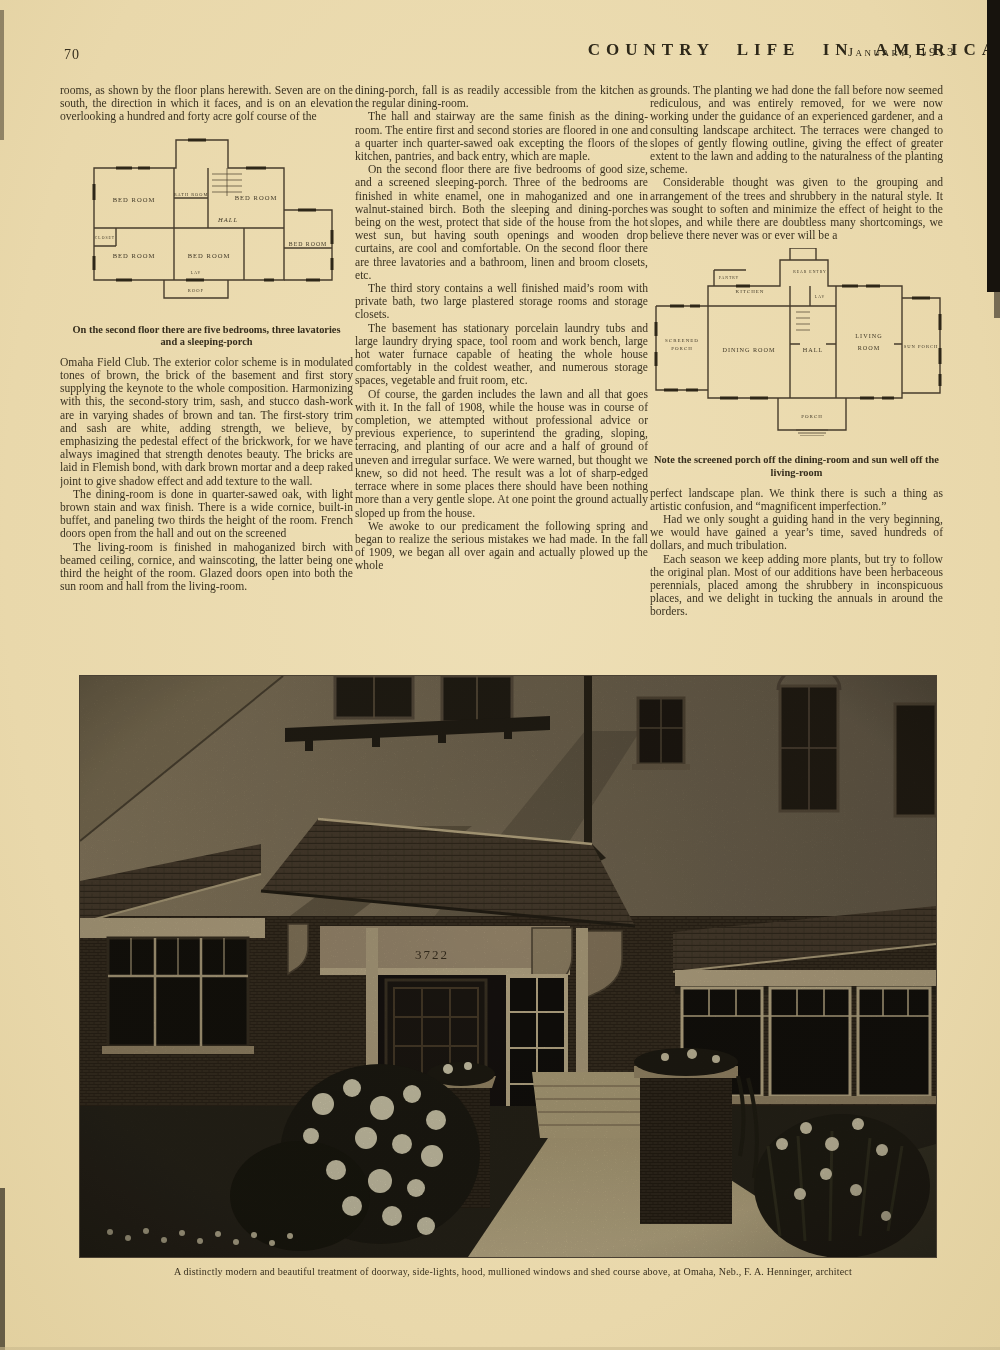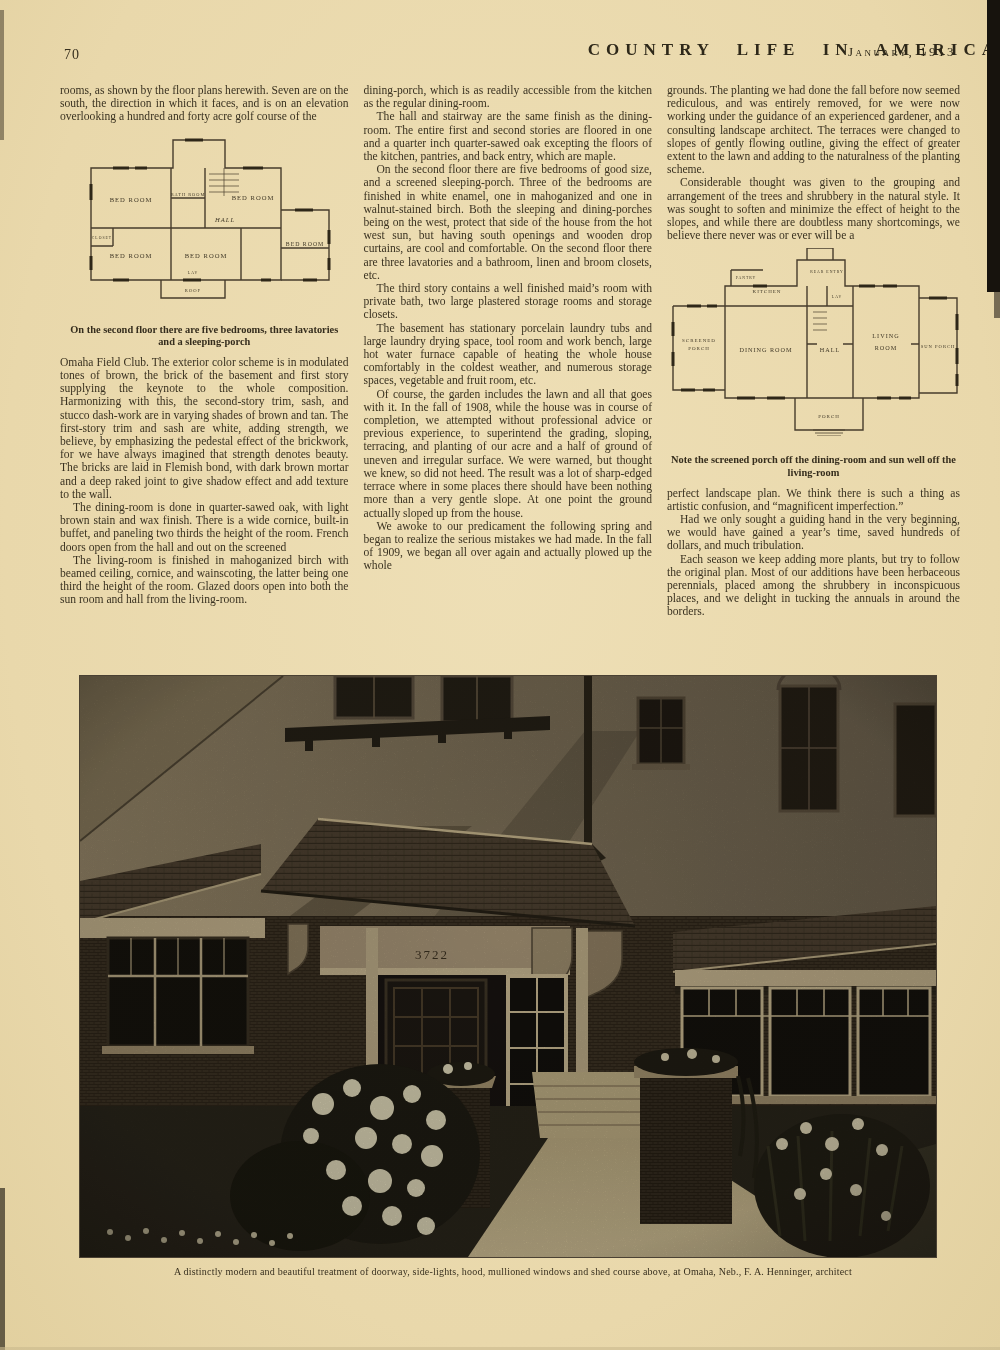--- a/index.html
+++ b/index.html
@@ -7,21 +7,21 @@
        font-family:"Liberation Serif", serif;color:#38301f;}
   .page{position:absolute;inset:0;background:
         radial-gradient(ellipse at 50% 40%, #eedfb6 0%, #e9d8ab 70%, #e2d09f 100%);}
   
   .pagenum{position:absolute;left:64px;top:47px;font-size:14px;letter-spacing:1px;}
   .masthead{position:absolute;left:0;right:0;top:40px;text-align:right;font-size:17px;
             font-weight:bold;letter-spacing:6px;word-spacing:12px;color:#2e2819;}
   .issuedate{position:absolute;right:44px;top:44px;font-size:13px;font-variant:small-caps;
              letter-spacing:2.5px;color:#2e2819;}
   
-  .columns{position:absolute;left:60px;top:84px;width:900px;height:578px;display:flex;gap:15px;overflow:hidden;}
+  .columns{position:absolute;left:60px;top:84px;width:900px;height:578px;display:flex;gap:2px;overflow:hidden;}
   .col{width:293px;text-align:justify;font-size:11.6px;line-height:13.2px;color:#3a3221;}
   .para{margin:0;}
   .ind{text-indent:13px;}
   .figure{margin:6px 0 3px 0;text-align:center;}
   .figure svg{display:block;margin:0 auto;}
   .figcap{font-weight:bold;font-size:10.4px;line-height:12.6px;text-align:center;
           margin:18px 4px 7px 4px;text-indent:0;color:#352d1d;}
   
   .photo-wrap{position:absolute;left:80px;top:676px;width:856px;height:581px;
               outline:1px solid #4a4133;background:#564c3c;}
@@ -83,21 +83,21 @@
         </svg>
       </div>
       <p class="figcap">On the second floor there are five bedrooms, three lavatories and a sleeping-porch</p>
 
       <p class="para">Omaha Field Club.  The exterior color scheme is in modulated tones of brown, the brick of the basement and first story supplying the keynote to the whole composition.  Harmonizing with this, the second-story trim, sash, and stucco dash-work are in varying shades of brown and tan.  The first-story trim and sash are white, adding strength, we believe, by emphasizing the pedestal effect of the brickwork, for we have always imagined that strength denotes beauty.  The bricks are laid in Flemish bond, with dark brown mortar and a deep raked joint to give shadow effect and add texture to the wall.</p>
       <p class="para ind">The dining-room is done in quarter-sawed oak, with light brown stain and wax finish.  There is a wide cornice, built-in buffet, and paneling two thirds the height of the room.  French doors open from the hall and out on the screened</p>
       <p class="para ind">The living-room is finished in mahoganized birch with beamed ceiling, cornice, and wainscoting, the latter being one third the height of the room.  Glazed doors open into both the sun room and hall from the living-room.</p>
     </div>
 
     <div class="col">
-      <p class="para">dining-porch, which is as readily accessible from the kitchen as the regular dining-room.</p>
+      <p class="para">dining-porch, fall is as readily accessible from the kitchen as the regular dining-room.</p>
       <p class="para ind">The hall and stairway are the same finish as the dining-room.  The entire first and second stories are floored in one and a quarter inch quarter-sawed oak excepting the floors of the kitchen, pantries, and back entry, which are maple.</p>
       <p class="para ind">On the second floor there are five bedrooms of good size, and a screened sleeping-porch.  Three of the bedrooms are finished in white enamel, one in mahoganized and one in walnut-stained birch.  Both the sleeping and dining-porches being on the west, protect that side of the house from the hot west sun, but having south openings and wooden drop curtains, are cool and comfortable.  On the second floor there are three lavatories and a bathroom, linen and broom closets, etc.</p>
       <p class="para ind">The third story contains a well finished maid’s room with private bath, two large plastered storage rooms and storage closets.</p>
       <p class="para ind">The basement has stationary porcelain laundry tubs and large laundry drying space, tool room and work bench, large hot water furnace capable of heating the whole house comfortably in the coldest weather, and numerous storage spaces, vegetable and fruit room, etc.</p>
       <p class="para ind">Of course, the garden includes the lawn and all that goes with it.  In the fall of 1908, while the house was in course of completion, we attempted without professional advice or previous experience, to superintend the grading, sloping, terracing, and planting of our acre and a half of ground of uneven and irregular surface.  We were warned, but thought we knew, so did not heed.  The result was a lot of sharp-edged terrace where in some places there should have been nothing more than a very gentle slope.  At one point the ground actually sloped up from the house.</p>
       <p class="para ind">We awoke to our predicament the following spring and began to realize the serious mistakes we had made.  In the fall of 1909, we began all over again and actually plowed up the whole</p>
     </div>
 
     <div class="col">
       <p class="para">grounds.  The planting we had done the fall before now seemed rediculous, and was entirely removed, for we were now working under the guidance of an experienced gardener, and a consulting landscape architect.  The terraces were changed to slopes of gently flowing outline, giving the effect of greater extent to the lawn and adding to the naturalness of the planting scheme.</p>

